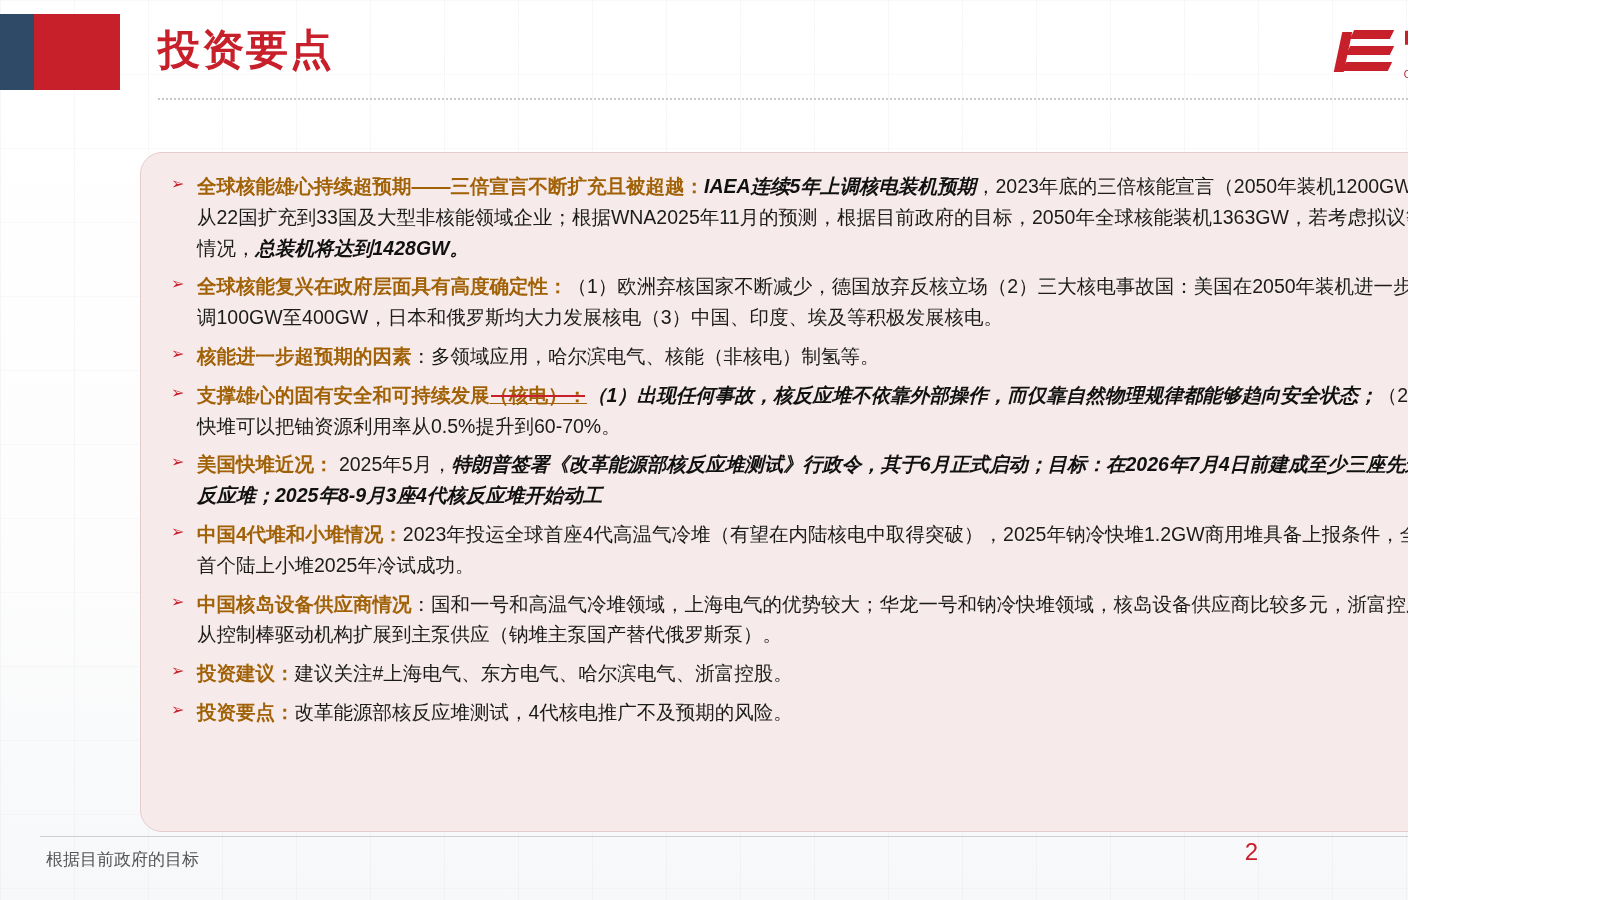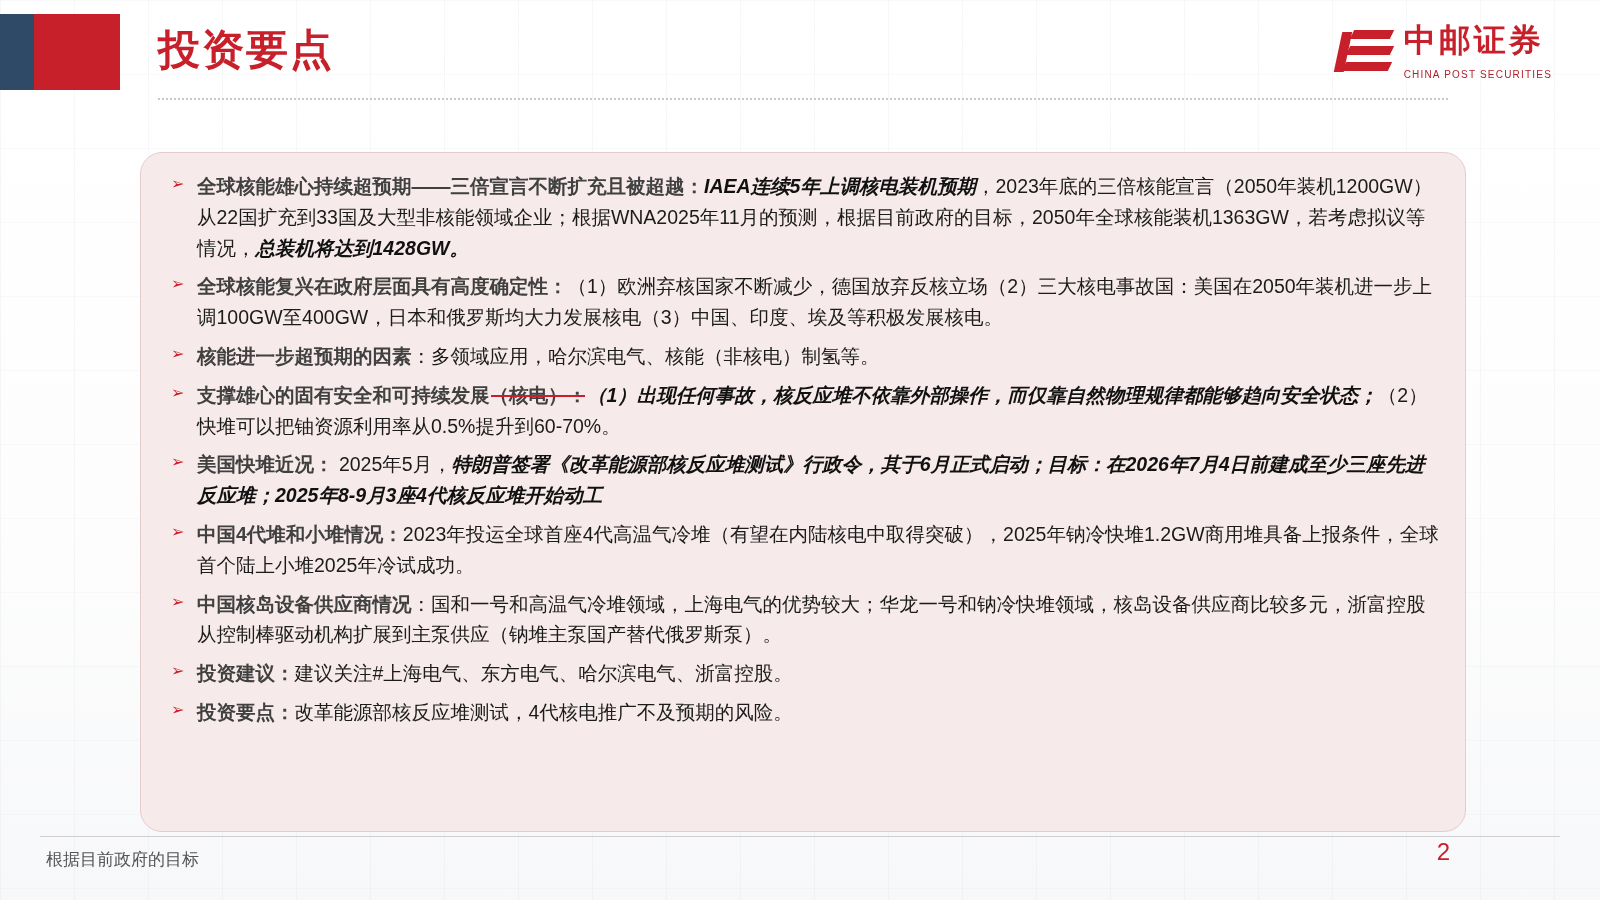--- a/index.html
+++ b/index.html
@@ -8,21 +8,21 @@
   }
   body {
     width: 1600px;
     height: 900px;
     background: #ffffff;
     font-family: "Liberation Sans", sans-serif;
     overflow: hidden;
   }
   .slide {
     position: relative;
-    width: 1600px;
+    width: 1408px;
     height: 900px;
     background: linear-gradient(180deg, #ffffff 0%, #fdfdfd 60%, #f7f8fa 100%);
     overflow: hidden;
   }
   
   .bg-grid {
     position: absolute;
     left: 0; top: 0; right: 0; bottom: 0;
     background-image:
       linear-gradient(to right, rgba(200,210,220,0.16) 1px, transparent 1px),
@@ -137,24 +137,25 @@
     color: #1b1b1b;
   }
   .bullet .arrow {
     position: absolute;
     left: 8px;
     top: 5px;
     color: #c8202a;
     font-size: 16px;
     line-height: 1;
   }
-  .r { color: #404040; font-weight: bold; }
+  .r { color: #a16207; font-weight: bold; }
   .b { font-weight: bold; color: #111; font-style: italic; }
   .strike-over {
     position: relative;
+    text-decoration: underline;
   }
   .strike-over::after {
     content: "";
     position: absolute;
     left: 2%;
     right: 2%;
     top: 52%;
     height: 1.5px;
     background: #c8202a;
   }

